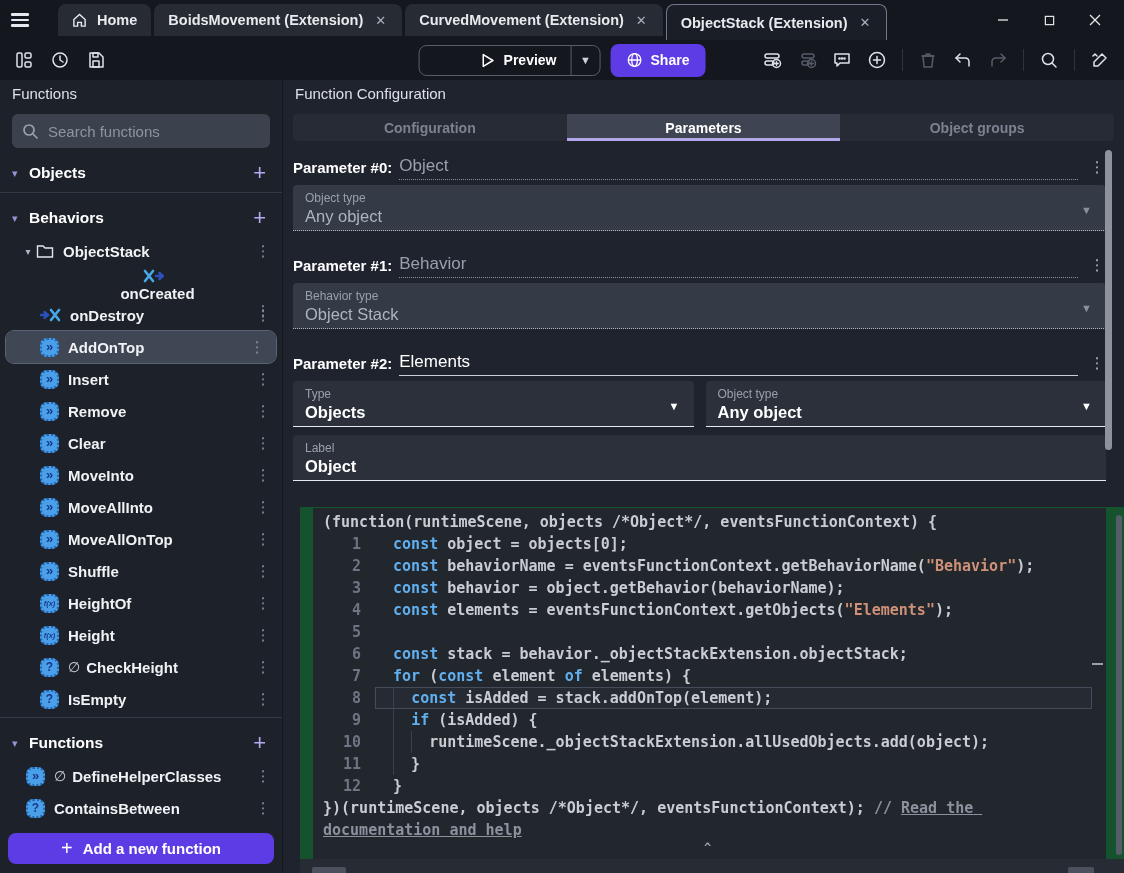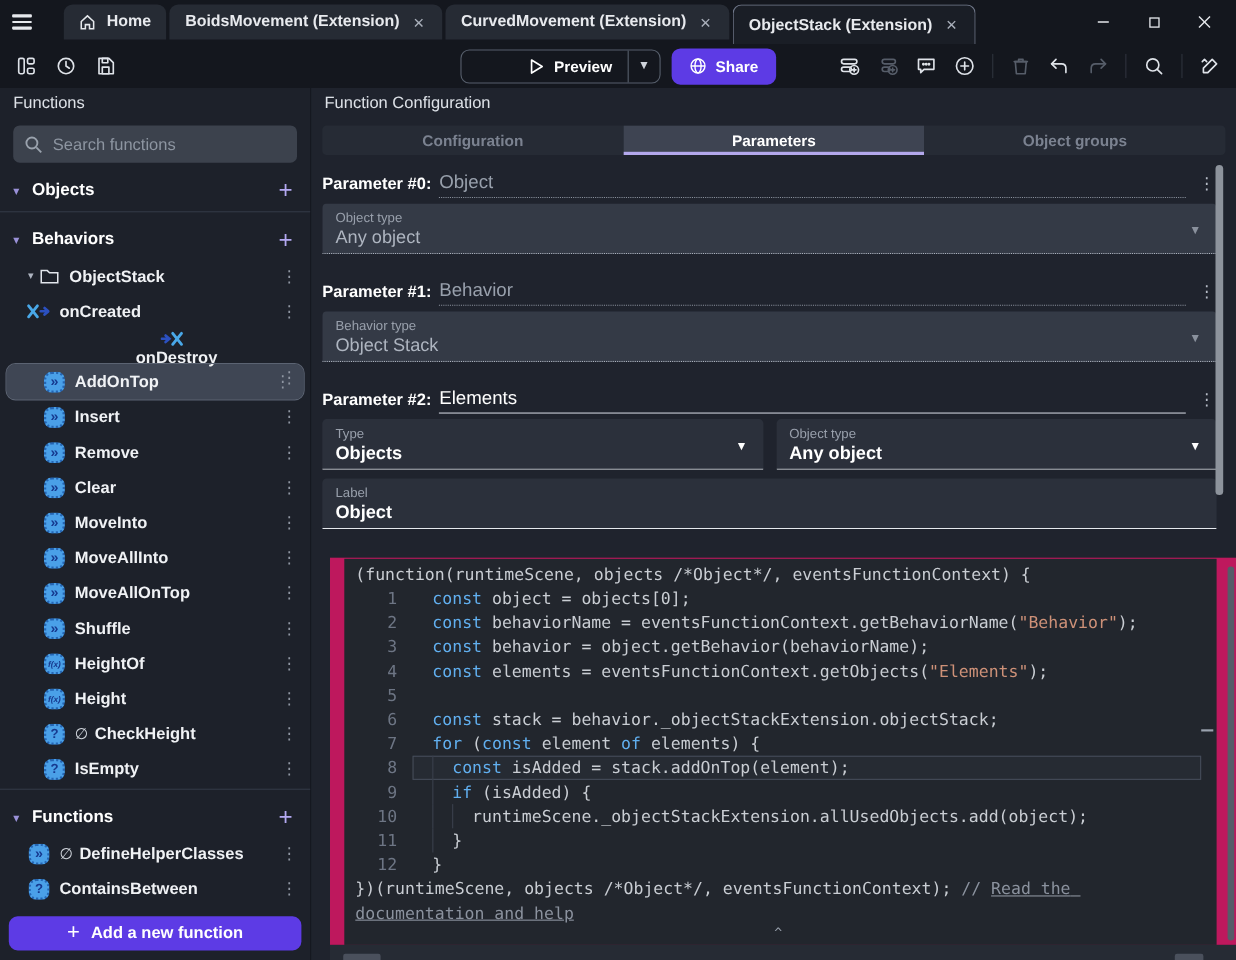--- a/index.html
+++ b/index.html
@@ -80,21 +80,21 @@
   .dd .lab { font-size:12px; color:#99a0ac; }
   .dd .val { font-size:16.5px; color:#aeb5c0; margin-top:2px; }
   .dd .caret { position:absolute; right:14px; top:19px; font-size:11px; color:#8a919d; }
   .dd.enabled { background:#2b303b; border-bottom:1px solid #e6e9ee; }
   .dd.enabled .val { color:#fff; font-weight:bold; }
   .dd.enabled .caret { color:#fff; }
   .fields-row { display:flex; gap:12px; margin-bottom:8px; }
   .fields-row .dd { flex:1; margin-bottom:0; }
   .pscroll { position:absolute; right:12px; top:70px; width:7px; height:300px; background:#8d939c; border-radius:4px; cursor:pointer; }
   
-  .code-wrap { position:absolute; left:17px; right:0; top:427px; bottom:14px; background:#be185d; }
+  .code-wrap { position:absolute; left:17px; right:0; top:427px; bottom:14px; background:#14532d;font-weight:bold; }
   .code-panel { position:absolute; left:13px; right:18px; top:1px; bottom:0; background:#22262d; overflow:hidden;
                 font-family:"DejaVu Sans Mono", monospace; font-size:15px; line-height:22px; color:#c9cdd3;
                 padding:3px 14px 0 10px; cursor:text; }
   .code-header, .code-footer { white-space:pre-wrap; word-break:break-word; }
   .cline { display:flex; }
   .cnum { width:38px; flex:none; text-align:right; color:#6d7584; }
   .ctext { flex:1; margin-left:14px; white-space:pre; position:relative; }
   .cline.current .ctext { background:#262b33; outline:1px solid #454c59; outline-offset:-1px; }
   .guide { position:absolute; top:0; bottom:0; width:1px; background:#3a404c; }
   .kw { color:#61afef; }
@@ -306,31 +306,31 @@
           <div class="titem" style="padding-left: 20px;">
             <span class="tcaret">▾</span>
             <span>
               <svg width="18" height="16" viewBox="0 0 18 16" fill="none" stroke="#e2e6ec" stroke-width="1.4">
                 <path d="M1.5 3 H7 L9 5 H16.5 V14 H1.5 Z"></path>
               </svg>
             </span>
             <span class="tlabel">ObjectStack</span>
             <span class="kebab">⋮</span>
           </div>
-          <div class="titem" style="padding-left: 24px;">
+          <div class="titem" style="padding-left: 34px; flex-direction: column;">
             <span>
               <svg width="21" height="18" viewBox="0 0 21 18" fill="none" stroke-linecap="round">
                 <path d="M2 4 L10 14 M10 4 L2 14" stroke="#49a8e8" stroke-width="2.6"></path>
                 <path d="M13 9 H19 M16.5 6 L20 9 L16.5 12" stroke="#2b50c0" stroke-width="2.4" fill="none"></path>
               </svg>
             </span>
             <span class="tlabel">onCreated</span>
             <span class="kebab">⋮</span>
           </div>
-          <div class="titem" style="padding-left: 40px; flex-direction: column;">
+          <div class="titem" style="padding-left: 40px;">
             <span>
               <svg width="21" height="18" viewBox="0 0 21 18" fill="none" stroke-linecap="round">
                 <path d="M1 9 H7 M4.5 6 L8 9 L4.5 12" stroke="#2b50c0" stroke-width="2.4" fill="none"></path>
                 <path d="M11 4 L19 14 M19 4 L11 14" stroke="#49a8e8" stroke-width="2.6"></path>
               </svg>
             </span>
             <span class="tlabel">onDestroy</span>
             <span class="kebab">⋮</span>
           </div>
           <div class="titem selected" style="padding-left: 34px;">

